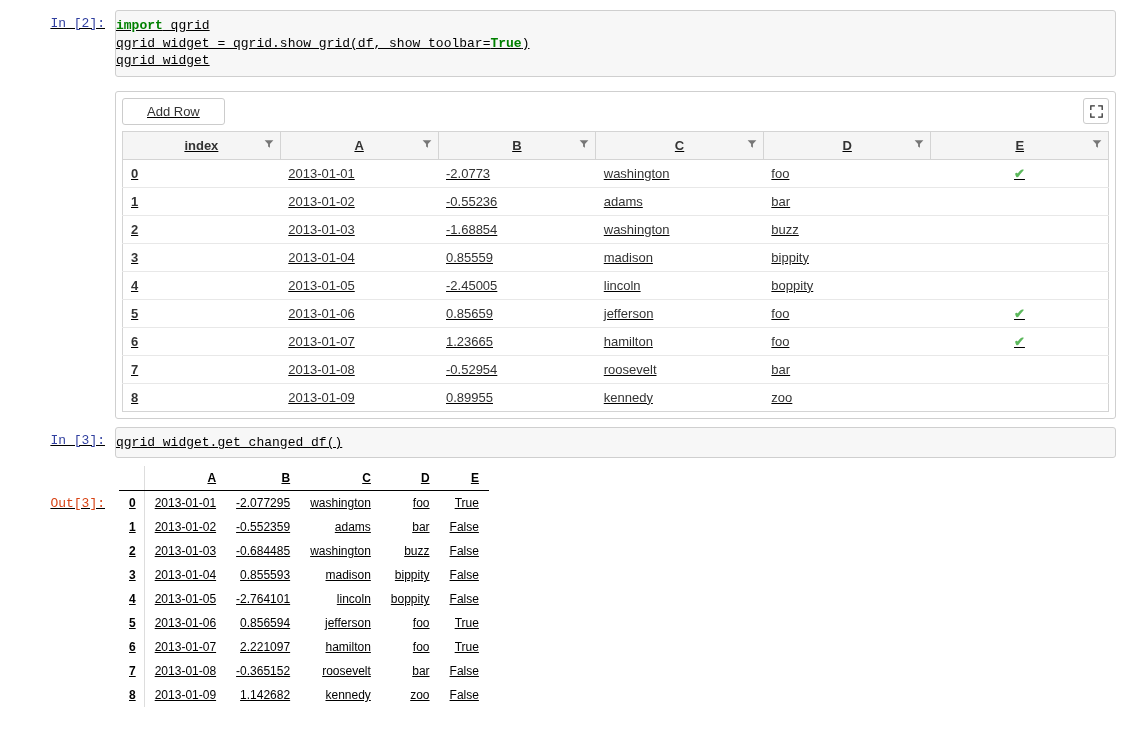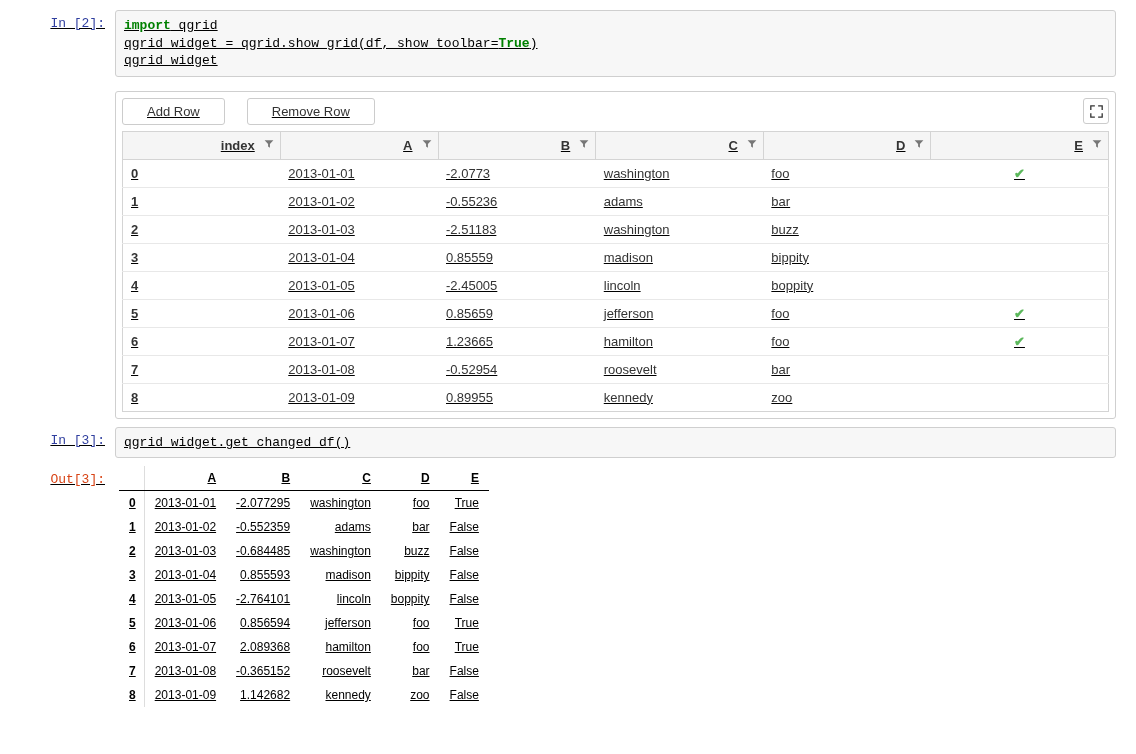--- a/index.html
+++ b/index.html
@@ -12,27 +12,27 @@
     }
     .cell-row { display: flex; align-items: flex-start; margin-bottom: 8px; text-decoration: underline; }
     .prompt {
       flex: 0 0 95px;
       text-align: right;
       padding: 6px 10px 0 0;
       font-family: Menlo, Monaco, "Courier New", monospace;
       font-size: 13px;
     }
     .prompt-in { color: #303F9F; }
-    .prompt-out { color: #D84315; }
+    .prompt-out { color: #D84315; margin-top: 24px; }
     .cell-body { flex: 1 1 auto; }
     .input-area {
       border: 1px solid #cfcfcf;
       border-radius: 3px;
       background: #f7f7f7;
-      padding: 6px 8px;
+      padding: 6px 0;
       font-family: Menlo, Monaco, "Courier New", monospace;
       font-size: 13px;
       line-height: 1.35;
       white-space: pre;
     }
     .kw-import { color: #008000; font-weight: bold; }
     .kw-true  { color: #008000; font-weight: bold; }
     .widget-area {
       border: 1px solid #cfcfcf;
       border-radius: 3px;
@@ -40,21 +40,21 @@
       margin-top: 6px;
       background: #fff;
     }
     .toolbar-row { display: flex; align-items: center; margin-bottom: 6px; }
     .btn {
       background: #fff;
       border: 1px solid #ccc;
       border-radius: 3px;
       padding: 5px 24px;
       font-size: 13px;
-      margin-right: 22px;
+      margin-right: 12px;
       color: #333;
       cursor: pointer;
     }
     .spacer { flex: 1 1 auto; }
     .fullscreen-btn {
       width: 26px; height: 26px;
       border: 1px solid #ccc;
       border-radius: 3px;
       background: #fff;
       display: flex; align-items: center; justify-content: center;
@@ -64,21 +64,21 @@
     }
     .grid {
       width: 100%;
       border: 1px solid #d4d4d4;
       border-collapse: collapse;
     }
     .grid th {
       background: #f5f5f5;
       border: 1px solid #d4d4d4;
       padding: 6px 25px;
-      text-align: right;
+      text-align: center;
       font-weight: 600;
       font-size: 13px;
       color: #333;
       position: relative;
     }
     .filter-icon {
       position: absolute;
       right: 6px;
       top: 50%;
       transform: translateY(-50%);
@@ -130,21 +130,20 @@
 qgrid_widget</div>
   </div>
 </div>
 
 <div class="cell-row">
   <div class="prompt"></div>
   <div class="cell-body">
     <div class="widget-area">
       <div class="toolbar-row">
         <button class="btn">Add Row</button>
-        <button class="btn">Remove Row</button>
         <div class="spacer"></div>
         <div class="fullscreen-btn" title="Fullscreen">
           <svg width="13" height="13" viewBox="0 0 16 16" fill="none" stroke="#333" stroke-width="1.6">
             <path d="M1 6 V1 H6 M10 1 H15 V6 M15 10 V15 H10 M6 15 H1 V10"></path>
           </svg>
         </div>
       </div>
       <table class="grid">
         <colgroup>
           <col style="width:16%">
@@ -189,21 +188,21 @@
               <td class="col-index">1</td>
               <td>2013-01-02</td>
               <td>-0.55236</td>
               <td>adams</td>
               <td>bar</td>
               <td class="col-e"></td>
             </tr>
             <tr>
               <td class="col-index">2</td>
               <td>2013-01-03</td>
-              <td>-2.51183</td>
+              <td>-1.68854</td>
               <td>washington</td>
               <td>buzz</td>
               <td class="col-e"></td>
             </tr>
             <tr>
               <td class="col-index">3</td>
               <td>2013-01-04</td>
               <td>0.85559</td>
               <td>madison</td>
               <td>bippity</td>
@@ -321,21 +320,21 @@
             <th>5</th>
             <td>2013-01-06</td>
             <td>0.856594</td>
             <td>jefferson</td>
             <td>foo</td>
             <td>True</td>
           </tr>
           <tr>
             <th>6</th>
             <td>2013-01-07</td>
-            <td>2.089368</td>
+            <td>2.221097</td>
             <td>hamilton</td>
             <td>foo</td>
             <td>True</td>
           </tr>
           <tr>
             <th>7</th>
             <td>2013-01-08</td>
             <td>-0.365152</td>
             <td>roosevelt</td>
             <td>bar</td>

